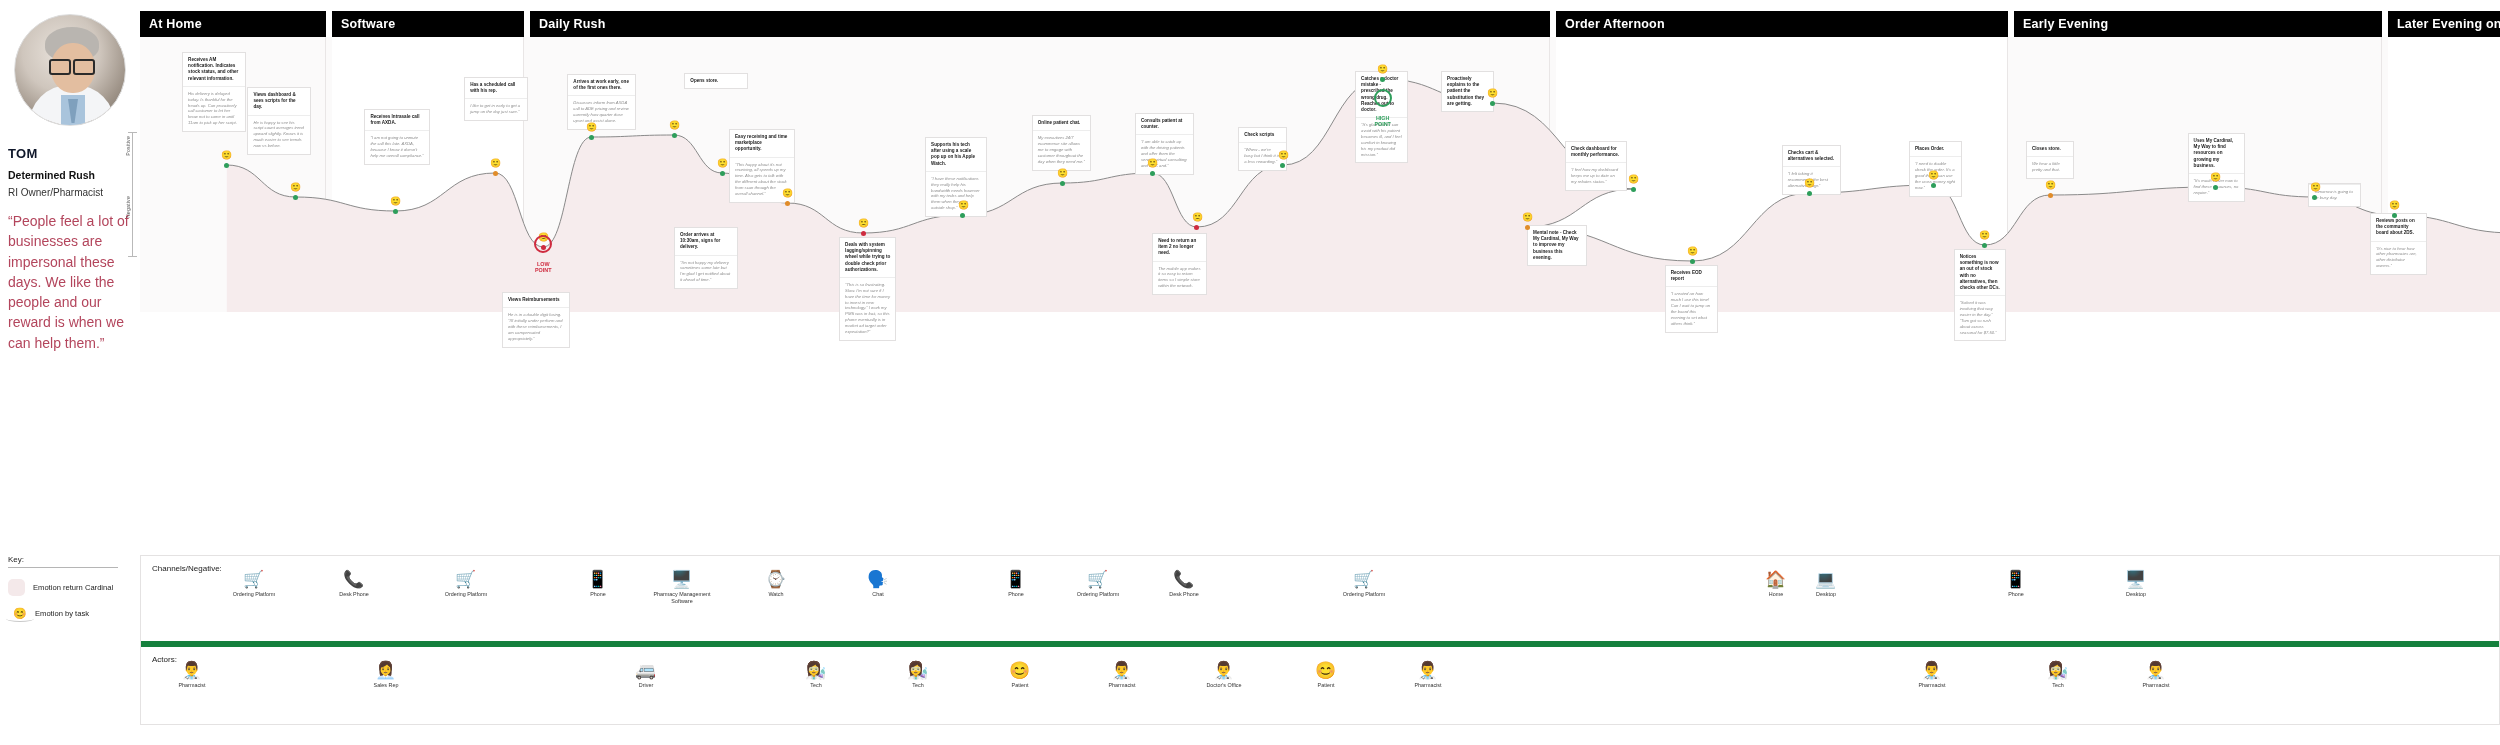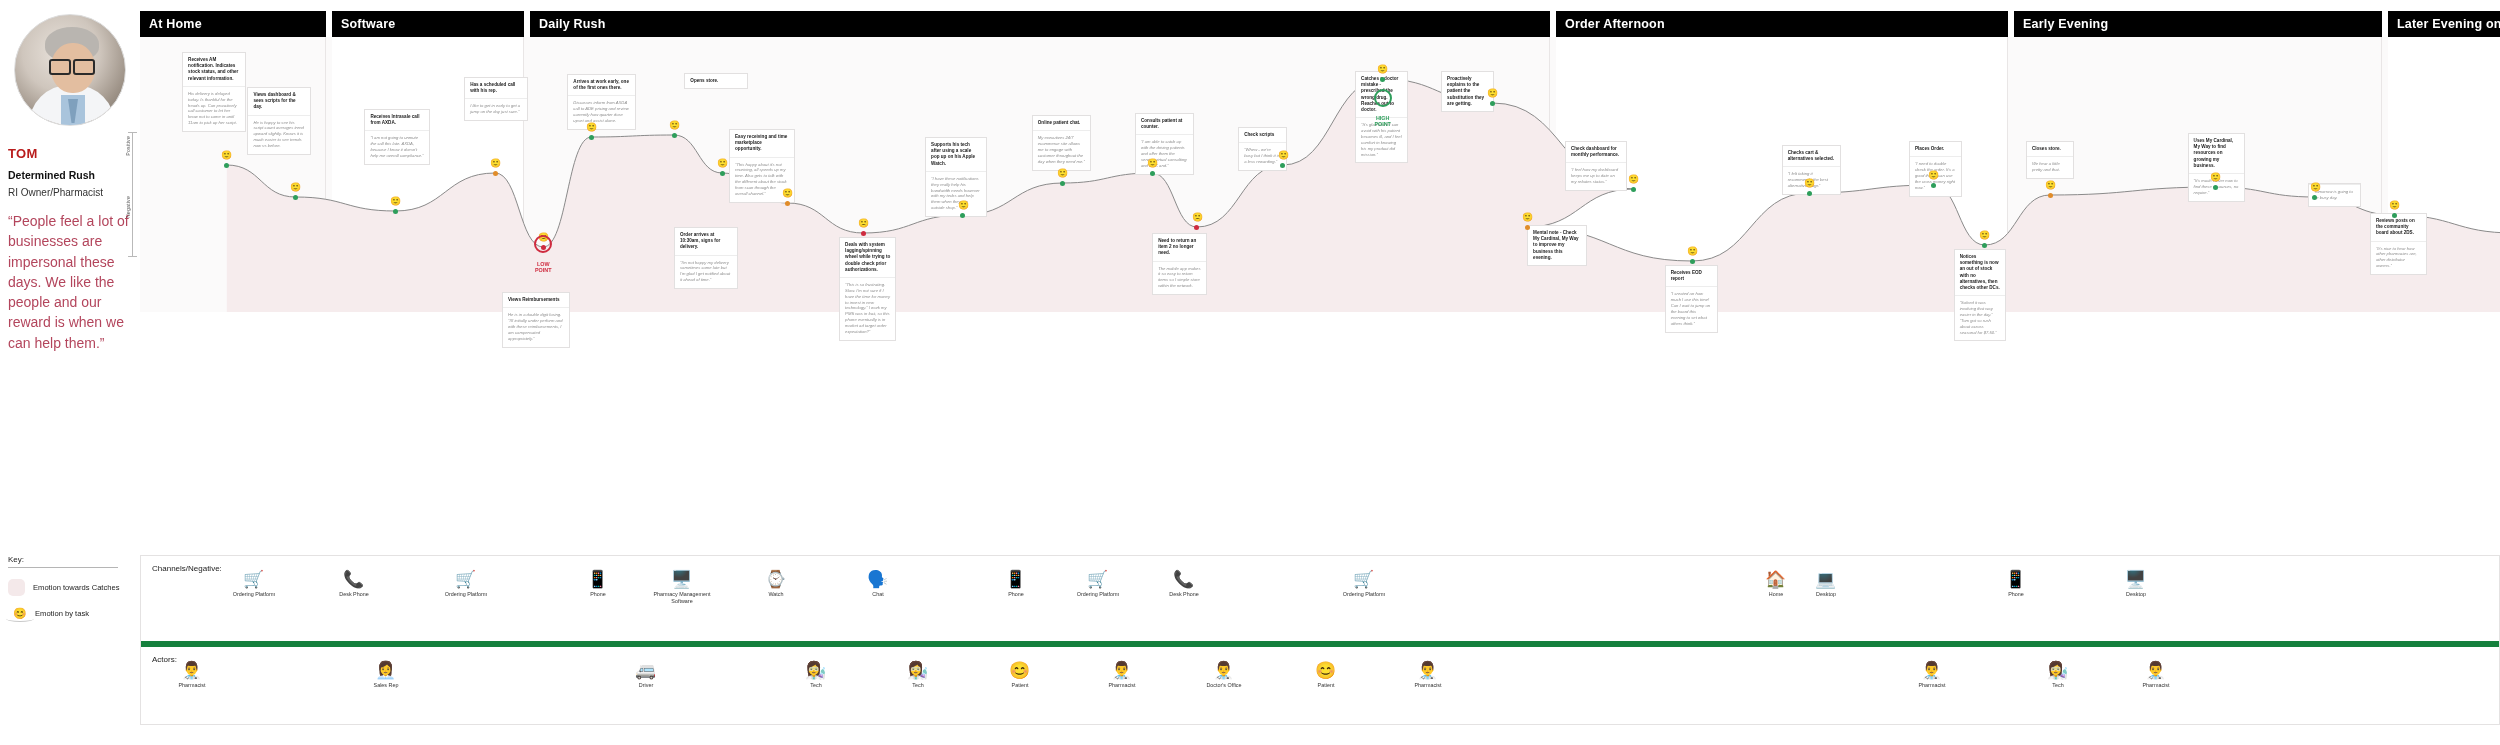--- a/index.html
+++ b/index.html
@@ -20,21 +20,21 @@
   .avatar .glass { position:absolute; left:34px; top:44px; width:46px; height:12px; }
   .avatar .glass:before,.avatar .glass:after{ content:""; position:absolute; top:0; width:18px; height:12px;
     border:2px solid #2b2b2b; border-radius:3px; }
   .avatar .glass:before{ left:0; } .avatar .glass:after{ right:0; }
   .avatar .coat { position:absolute; left:14px; bottom:0; width:86px; height:40px; background:#f4f5f7;
     border-radius:40px 40px 0 0; }
   .avatar .shirt { position:absolute; left:46px; bottom:0; width:24px; height:30px; background:#a9c4dc; }
   .avatar .tie { position:absolute; left:53px; bottom:2px; width:10px; height:24px; background:#7fa0bd;
     clip-path:polygon(0 0,100% 0,65% 100%,35% 100%); }
 
-  .p-name { margin-top:20px; font-size:13px; font-weight:bold; color:#b91c1c; letter-spacing:.3px; }
+  .p-name { margin-top:20px; font-size:13px; font-weight:bold; color:#0f172a; letter-spacing:.3px; }
   .p-role { margin-top:8px; font-size:10.5px; font-weight:bold; color:#111; }
   .p-title { margin-top:6px; font-size:10px; color:#333; }
   .p-quote { margin-top:13px; font-size:14px; line-height:1.45; color:#b3455c; }
 
   
   .axis { position:absolute; left:126px; top:132px; width:14px; height:125px; }
   .axis .line { position:absolute; left:6px; top:0; width:1px; height:125px; background:#b9b9b9; }
   .axis .tick { position:absolute; left:2px; width:9px; height:1px; background:#b9b9b9; }
   .axis .lbl { position:absolute; left:-1px; font-size:5.2px; color:#555;
     writing-mode:vertical-rl; transform:rotate(180deg); letter-spacing:.2px; }
@@ -113,21 +113,21 @@
     <div class="tick" style="top:124px"></div>
     <div class="lbl" style="top:4px">Positive</div>
     <div class="lbl" style="top:64px">Negative</div>
   </div>
 
   <div class="key">
     <div class="key-title">Key:</div>
     <div class="key-rule"></div>
     <div class="key-row">
       <div class="key-swatch"></div>
-      <div class="key-label">Emotion towards Catches</div>
+      <div class="key-label">Emotion return Cardinal</div>
     </div>
     <div class="key-row">
       <div class="key-emoji">
         <span>😊</span>
         <span class="curve"></span>
       </div>
       <div class="key-label">Emotion by task</div>
     </div>
   </div>
 

